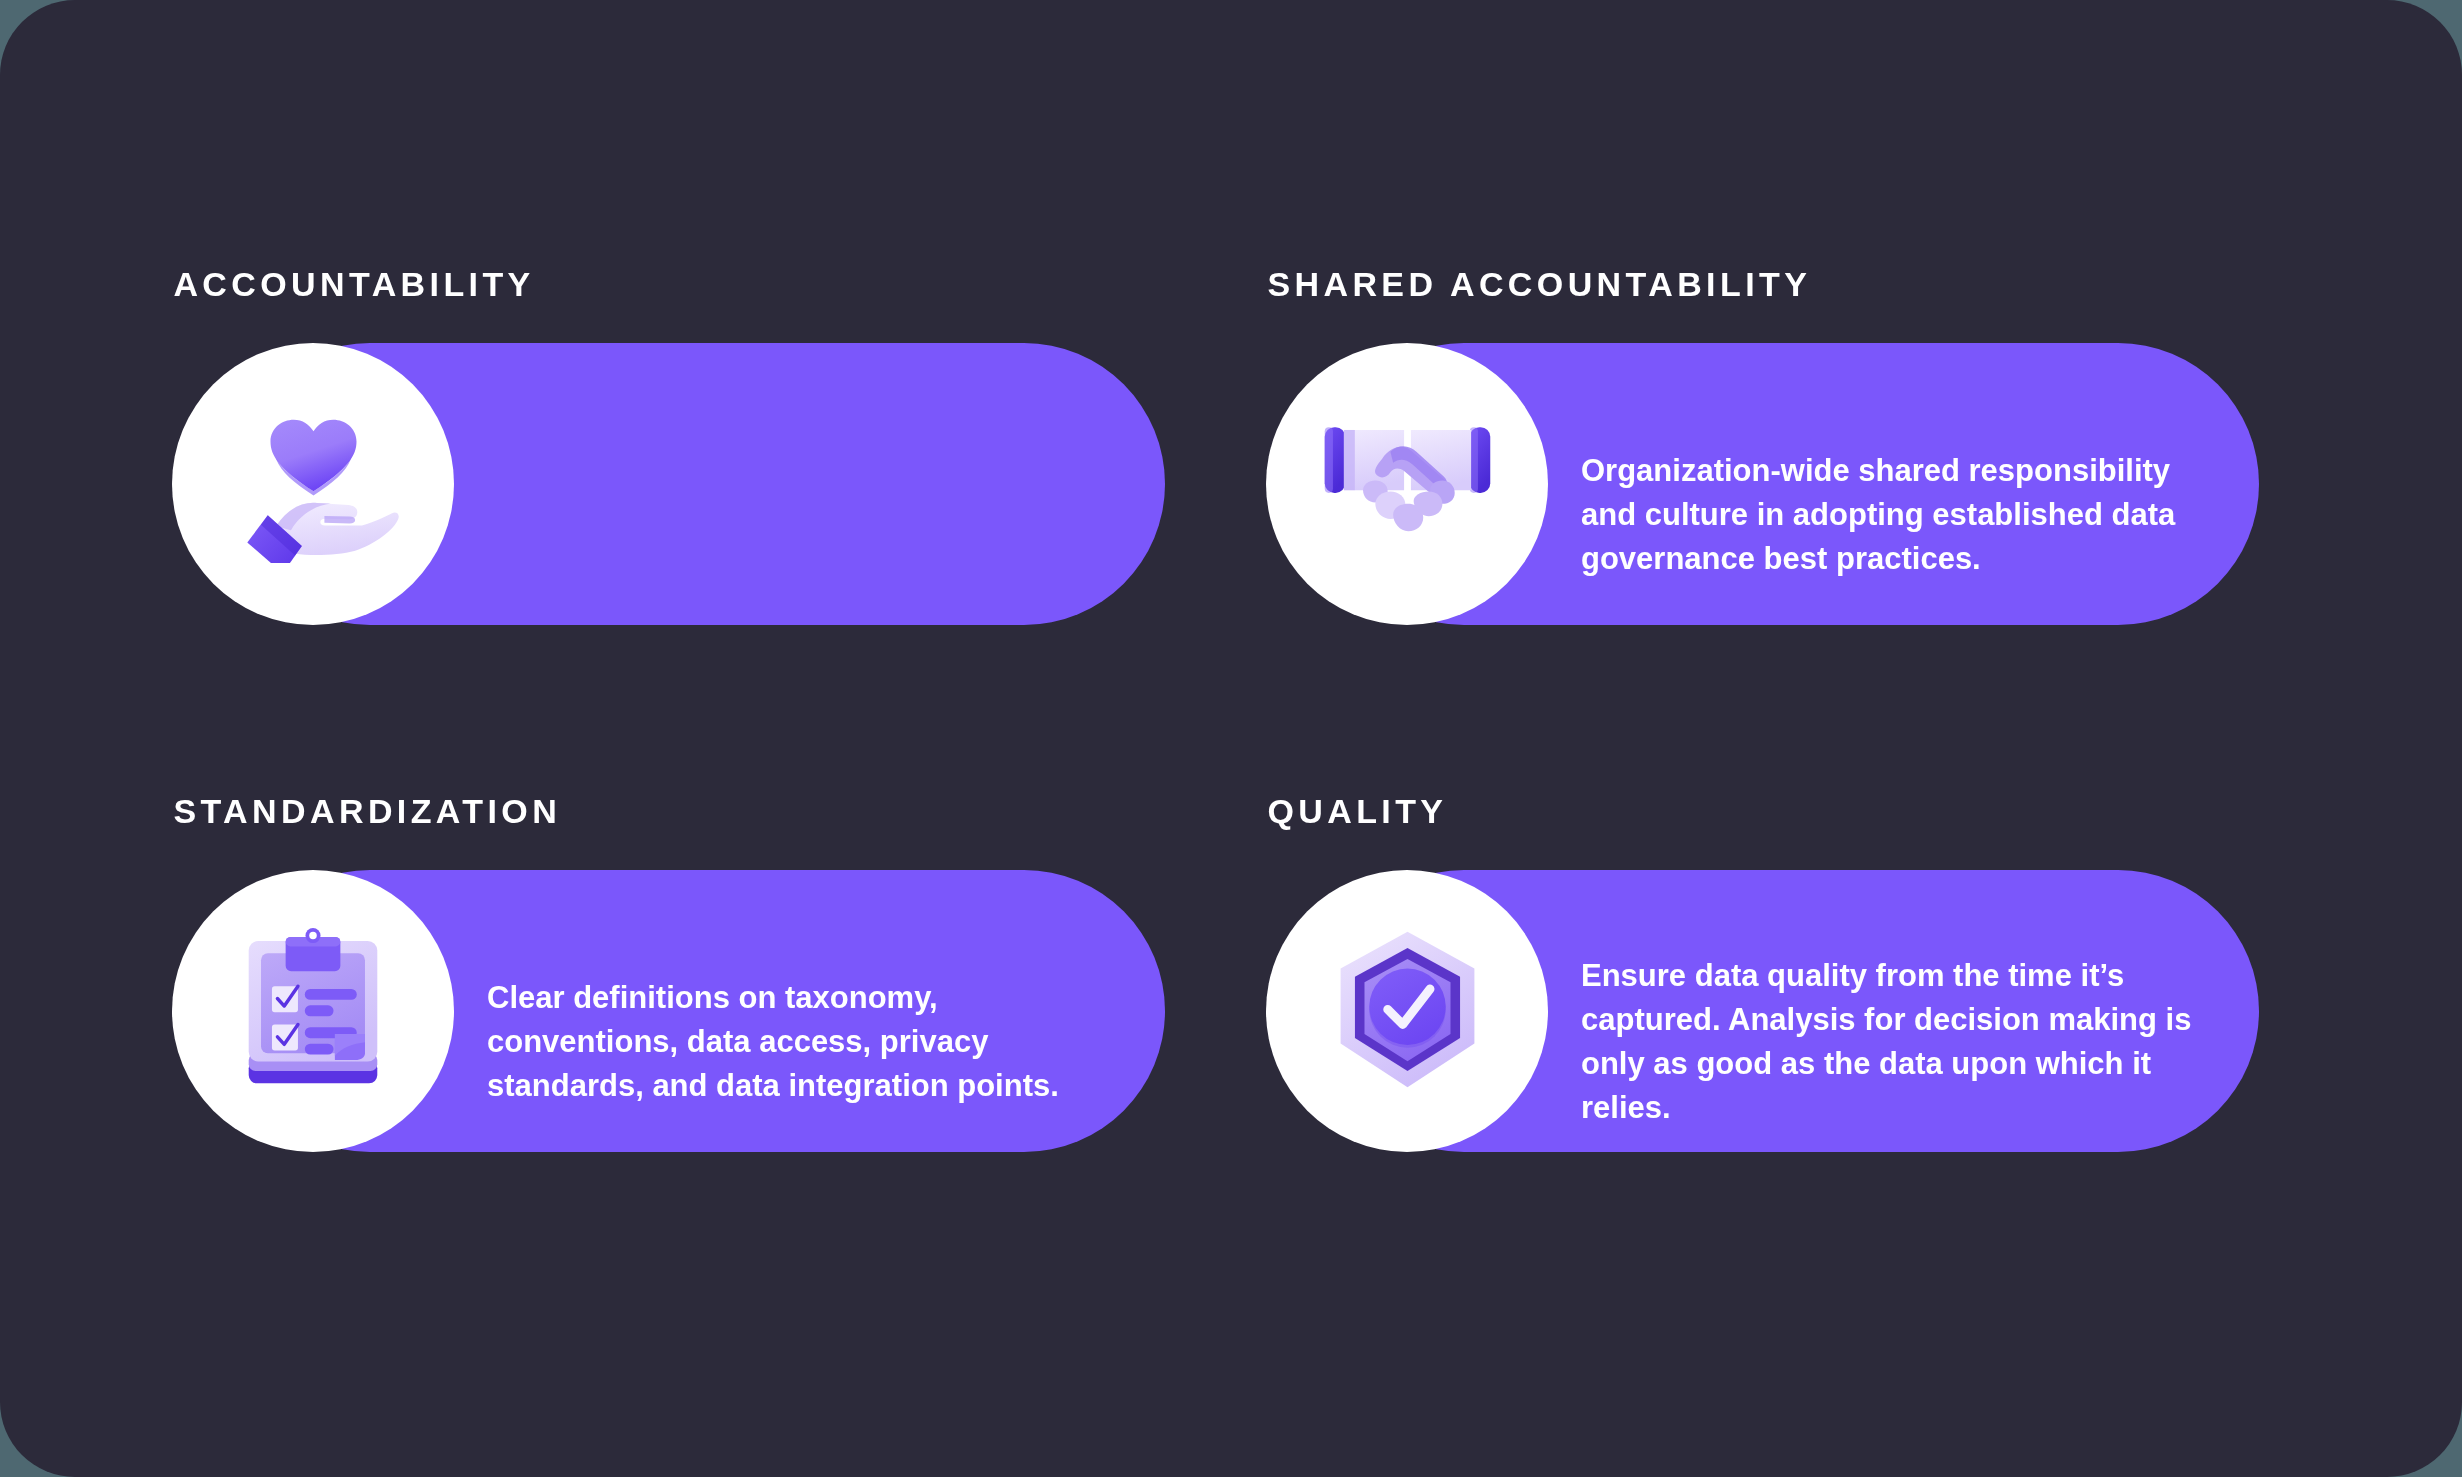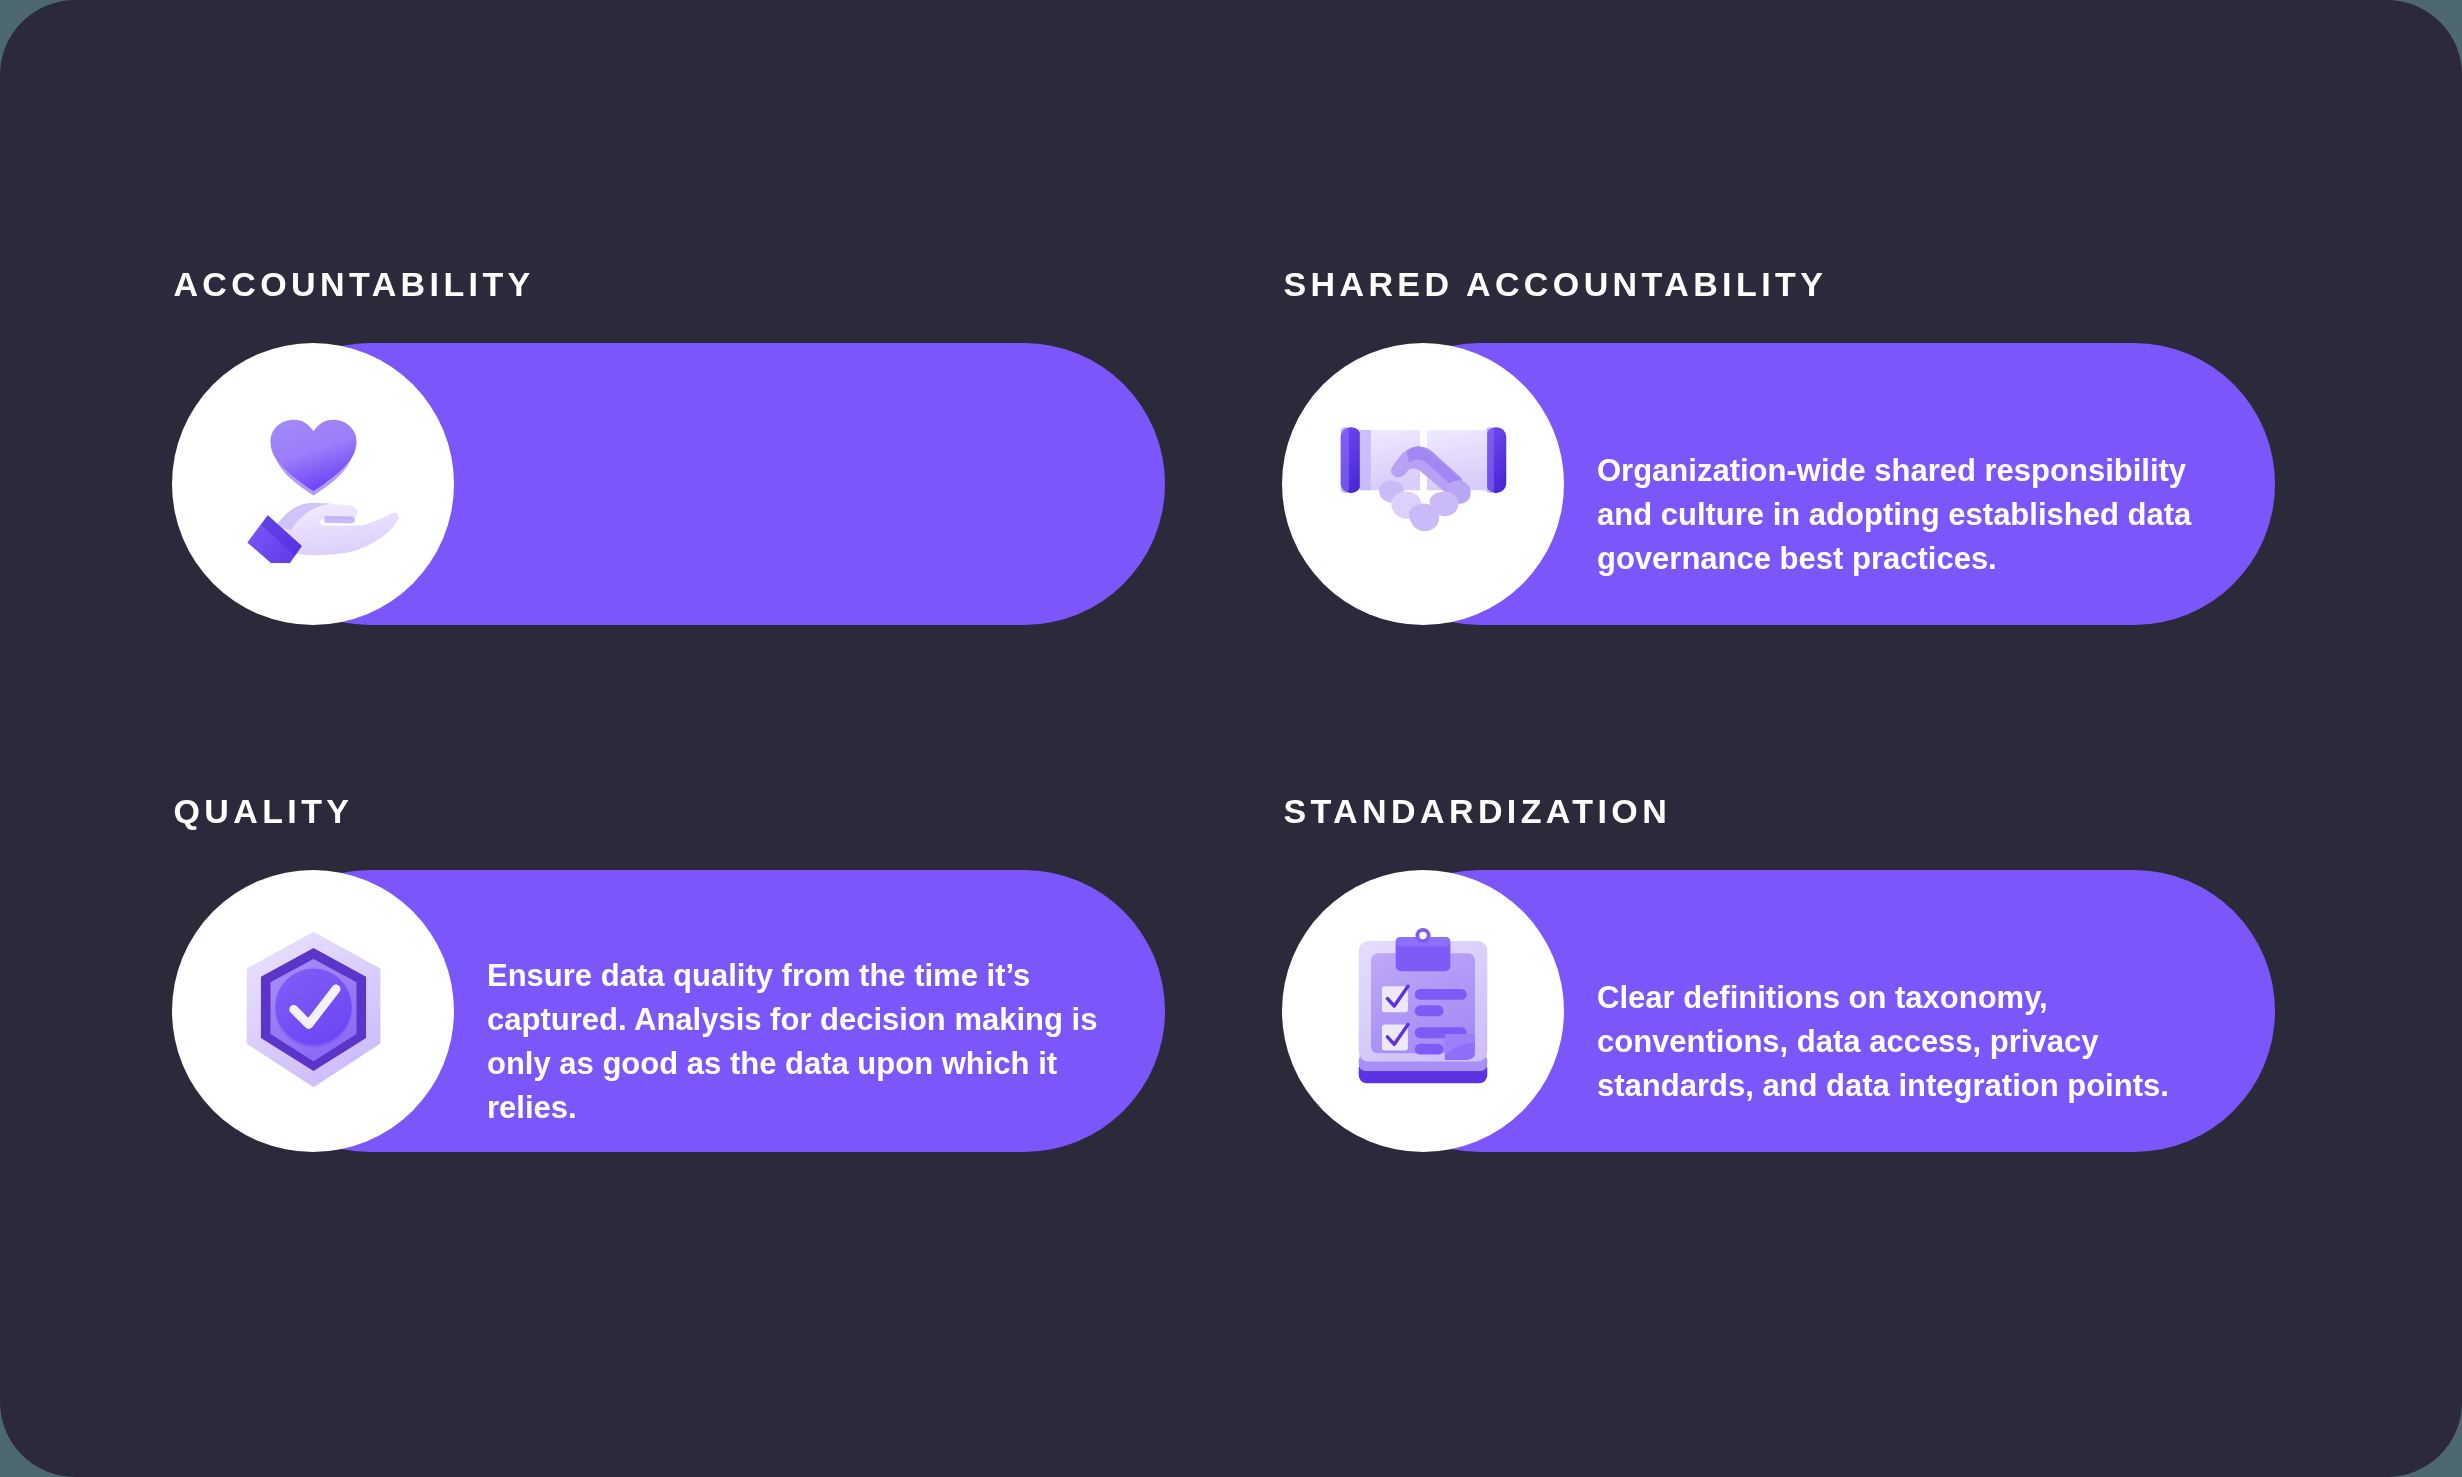--- a/index.html
+++ b/index.html
@@ -21,21 +21,21 @@
     overflow: hidden;
   }
   .grid {
     position: absolute;
     left: 172px;
     top: 267px;
     width: 2120px;
     display: grid;
     grid-template-columns: 1094px 1094px;
     grid-template-rows: 527px 527px;
-    column-gap: 16px;
+    column-gap: 0px;
   }
   .cell {
     position: relative;
   }
   .card-title {
     color: #ffffff;
     font-size: 34px;
     font-weight: 700;
     letter-spacing: 4.4px;
     line-height: 1;
@@ -166,58 +166,20 @@
 
               <path d="M158 104 C 158 96 166 90 176 90 C 186 90 194 98 194 108 C 194 118 186 124 176 124 C 166 124 158 114 158 104 Z" fill="#b9a5f6"></path>
               <path d="M134 120 C 134 112 144 106 156 106 C 168 106 176 114 176 124 C 176 134 168 142 156 142 C 144 142 134 130 134 120 Z" fill="#cbbaf8"></path>
             </svg>
           </span>
         </div>
         <p class="card-body">Organization-wide shared responsibility and culture in adopting established data governance best practices.</p>
       </div>
     </div>
 
-    <div class="cell col2">
-      <h2 class="card-title">QUALITY</h2>
-      <div class="card">
-        <div class="pill"></div>
-        <div class="icon-circle">
-          <span>
-            <svg width="157" height="171" viewBox="0 0 230 250">
-              <defs>
-                <linearGradient id="sh1" x1="0" y1="0" x2="0.6" y2="1">
-                  <stop offset="0" stop-color="#ece4fd"></stop>
-                  <stop offset="1" stop-color="#cdbcfa"></stop>
-                </linearGradient>
-                <linearGradient id="sh3" x1="0" y1="0" x2="0.5" y2="1">
-                  <stop offset="0" stop-color="#a98ff6"></stop>
-                  <stop offset="1" stop-color="#8d6bf3"></stop>
-                </linearGradient>
-                <linearGradient id="sh4" x1="0.2" y1="0" x2="0.8" y2="1">
-                  <stop offset="0" stop-color="#7f5cf8"></stop>
-                  <stop offset="1" stop-color="#6c45f2"></stop>
-                </linearGradient>
-              </defs>
-
-              <path d="M115 8 L 213 62 L 213 172 L 115 236 L 17 172 L 17 62 Z" fill="url(#sh1)"></path>
-
-              <path d="M115 32 L 192 74 L 192 164 L 115 212 L 38 164 L 38 74 Z" fill="#5b35c9"></path>
-
-              <path d="M115 48 L 178 82 L 178 158 L 115 198 L 52 158 L 52 82 Z" fill="url(#sh3)"></path>
-
-              <circle cx="115" cy="122" r="56" fill="#6d45f0" opacity="0.35"></circle>
-              <circle cx="115" cy="118" r="56" fill="url(#sh4)"></circle>
-              <path d="M86 122 L 108 144 L 148 92" fill="none" stroke="#f4f1fe" stroke-width="13" stroke-linecap="round" stroke-linejoin="round"></path>
-            </svg>
-          </span>
-        </div>
-        <p class="card-body">Ensure data quality from the time it’s captured. Analysis for decision making is only as good as the data upon which it relies.</p>
-      </div>
-    </div>
-
     <div class="cell">
       <h2 class="card-title">STANDARDIZATION</h2>
       <div class="card">
         <div class="pill"></div>
         <div class="icon-circle">
           <span>
             <svg width="148" height="171" viewBox="0 0 216 250">
               <defs>
                 <linearGradient id="cb1" x1="0" y1="0" x2="0.6" y2="1">
                   <stop offset="0" stop-color="#e6ddfd"></stop>
@@ -252,15 +214,53 @@
 
               <path d="M140 158 L 184 158 L 184 186 C 184 192 178 196 170 196 L 140 196 Z" fill="#8e6ff9"></path>
               <path d="M140 158 L 184 158 L 184 170 C 166 172 150 178 140 190 Z" fill="#9b80fa"></path>
             </svg>
           </span>
         </div>
         <p class="card-body">Clear definitions on taxonomy, conventions, data access, privacy standards, and data integration points.</p>
       </div>
     </div>
 
+    <div class="cell col2">
+      <h2 class="card-title">QUALITY</h2>
+      <div class="card">
+        <div class="pill"></div>
+        <div class="icon-circle">
+          <span>
+            <svg width="157" height="171" viewBox="0 0 230 250">
+              <defs>
+                <linearGradient id="sh1" x1="0" y1="0" x2="0.6" y2="1">
+                  <stop offset="0" stop-color="#ece4fd"></stop>
+                  <stop offset="1" stop-color="#cdbcfa"></stop>
+                </linearGradient>
+                <linearGradient id="sh3" x1="0" y1="0" x2="0.5" y2="1">
+                  <stop offset="0" stop-color="#a98ff6"></stop>
+                  <stop offset="1" stop-color="#8d6bf3"></stop>
+                </linearGradient>
+                <linearGradient id="sh4" x1="0.2" y1="0" x2="0.8" y2="1">
+                  <stop offset="0" stop-color="#7f5cf8"></stop>
+                  <stop offset="1" stop-color="#6c45f2"></stop>
+                </linearGradient>
+              </defs>
+
+              <path d="M115 8 L 213 62 L 213 172 L 115 236 L 17 172 L 17 62 Z" fill="url(#sh1)"></path>
+
+              <path d="M115 32 L 192 74 L 192 164 L 115 212 L 38 164 L 38 74 Z" fill="#5b35c9"></path>
+
+              <path d="M115 48 L 178 82 L 178 158 L 115 198 L 52 158 L 52 82 Z" fill="url(#sh3)"></path>
+
+              <circle cx="115" cy="122" r="56" fill="#6d45f0" opacity="0.35"></circle>
+              <circle cx="115" cy="118" r="56" fill="url(#sh4)"></circle>
+              <path d="M86 122 L 108 144 L 148 92" fill="none" stroke="#f4f1fe" stroke-width="13" stroke-linecap="round" stroke-linejoin="round"></path>
+            </svg>
+          </span>
+        </div>
+        <p class="card-body">Ensure data quality from the time it’s captured. Analysis for decision making is only as good as the data upon which it relies.</p>
+      </div>
+    </div>
+
   </div>
 </div>
 
 
 </body></html>

